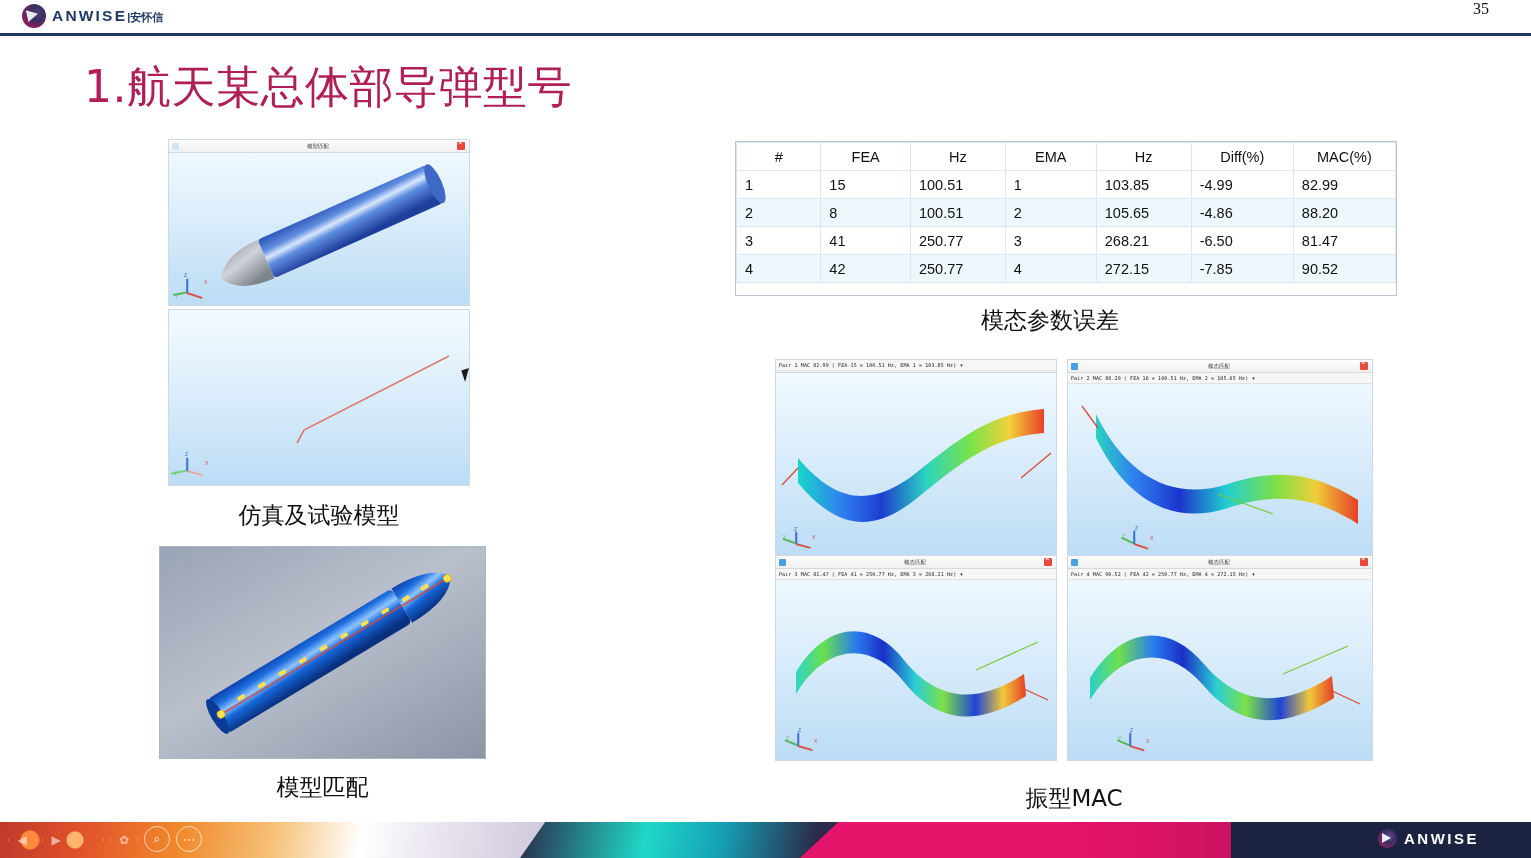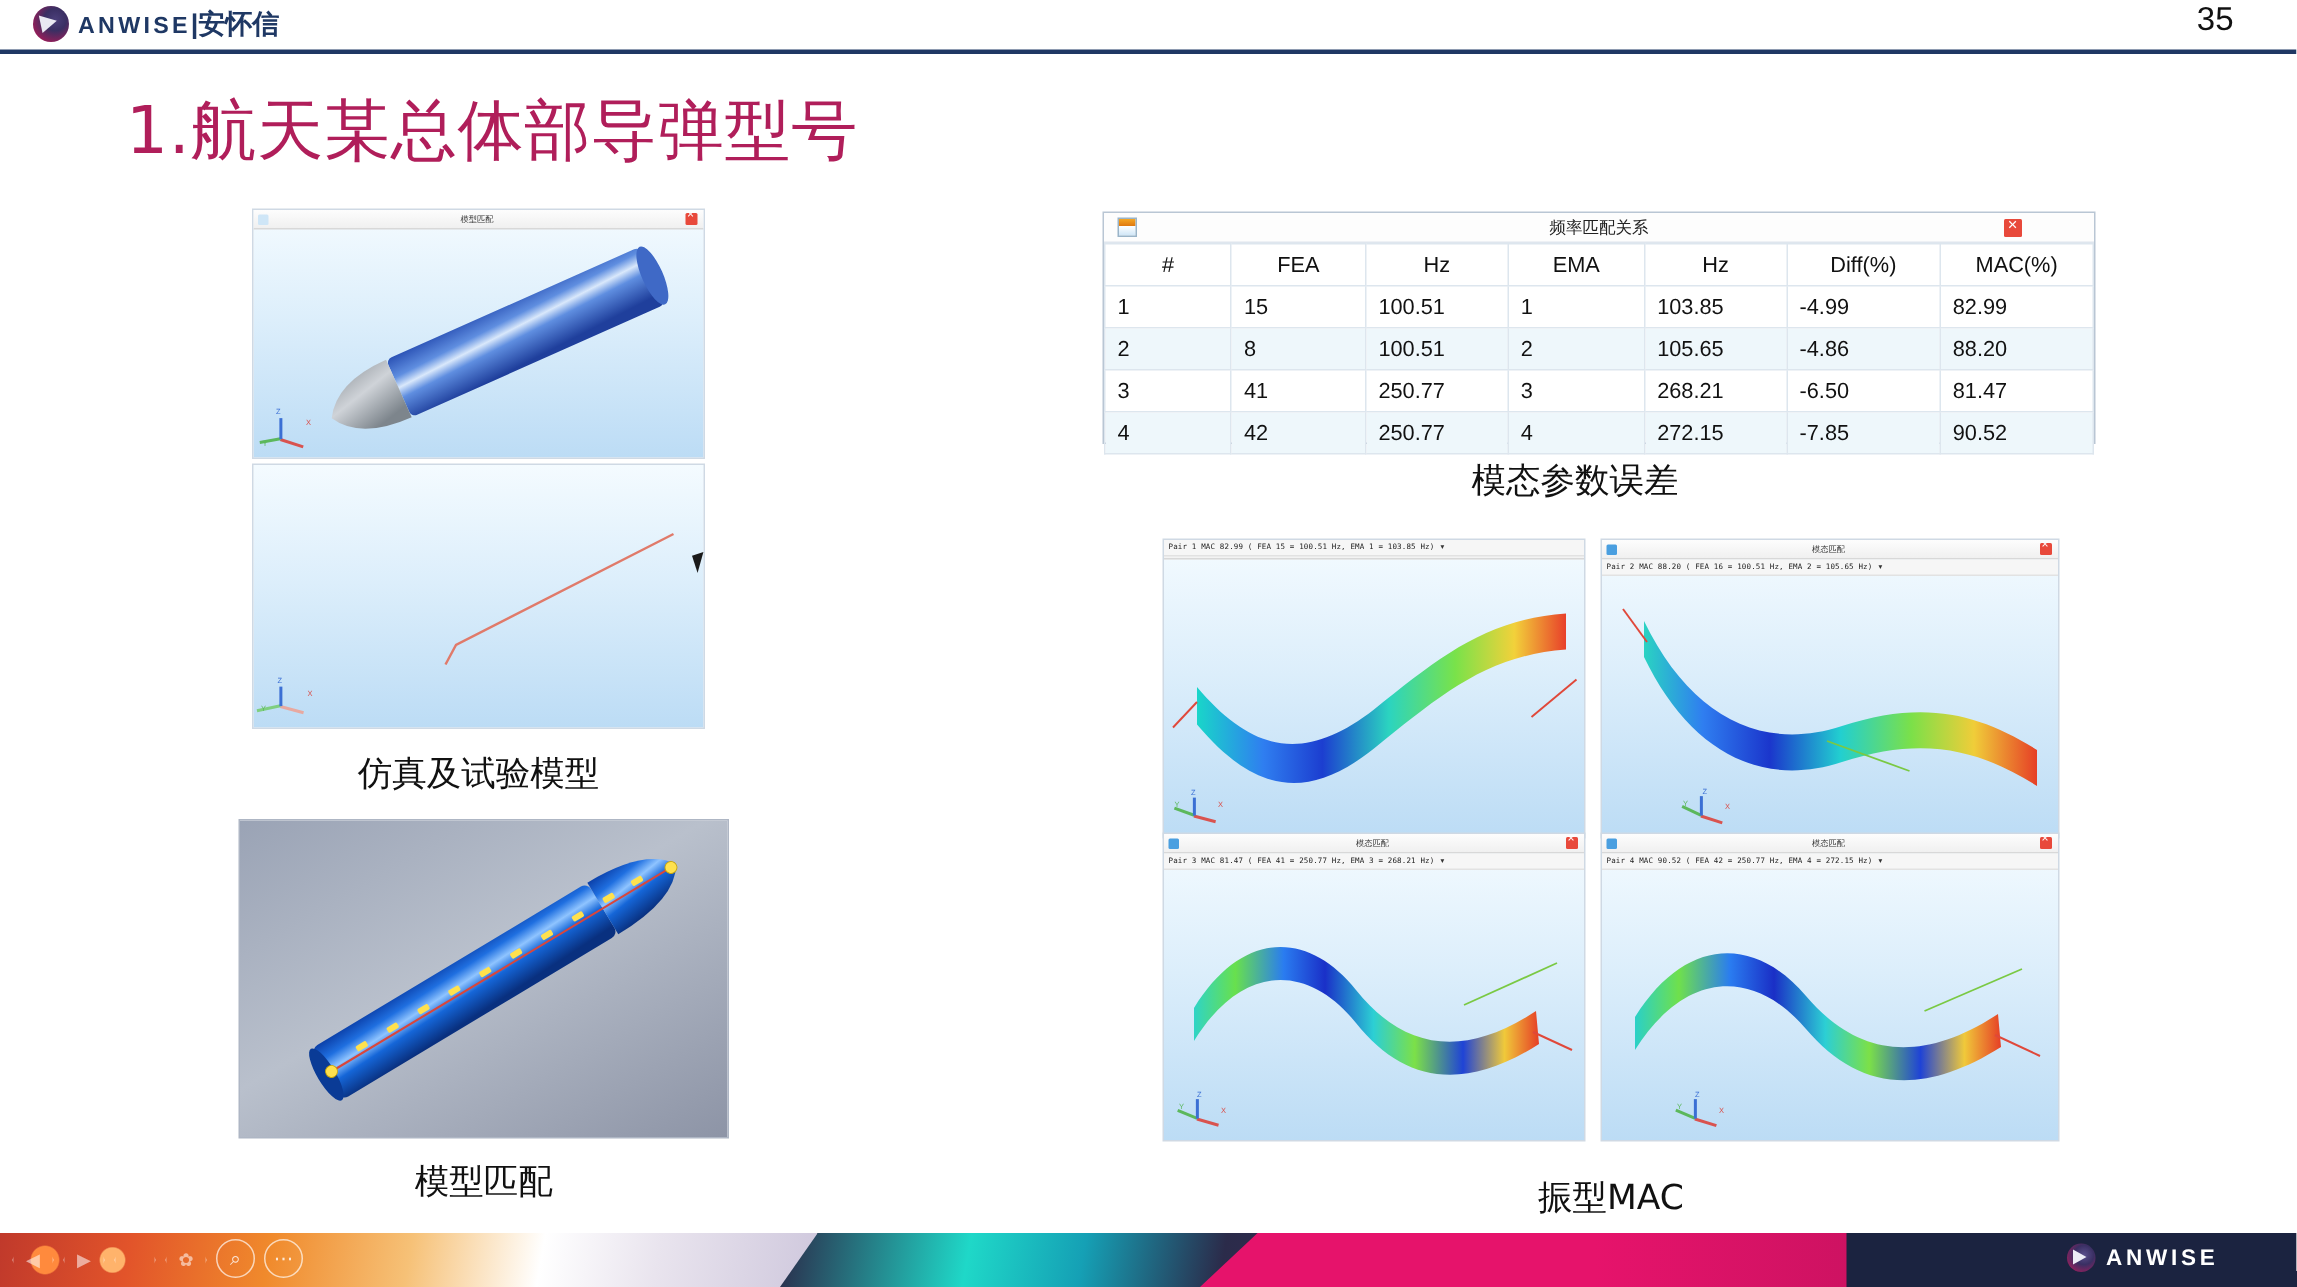--- a/index.html
+++ b/index.html
@@ -33,24 +33,24 @@
     width: 0; height: 0;
     border-left: 11px solid #e9e9f2;
     border-top: 6px solid transparent;
     border-bottom: 6px solid transparent;
     transform: rotate(-12deg);
   }
   .logo-text {
     font-size: 15.5px; font-weight: bold; letter-spacing: 2.2px;
     color: #1f3864;
   }
-  .logo-text .cn { letter-spacing: 0px; font-size: 18px; }
+  .logo-text .cn { letter-spacing: 0px; font-size: 11px; }
   .page-number {
     position: absolute; right: 42px; top: 0px;
-    font-size: 22px; color: #111; font-weight: normal;
+    font-size: 16px; color: #111; font-weight: normal; font-family: Liberation Serif, serif;
   }
 
   
   .slide-title {
     position: absolute; left: 84px; top: 58px;
     font-size: 44px; font-weight: normal; color: #b01e5a;
     letter-spacing: 0.5px;
     font-family: "DejaVu Sans", "Liberation Sans", sans-serif;
   }
 
@@ -320,25 +320,20 @@
         <rect x="234" y="100" width="8" height="4" rx="1"></rect>
         <rect x="258" y="100" width="8" height="4" rx="1"></rect>
         <rect x="280" y="100" width="8" height="4" rx="1"></rect>
       </g>
     </g>
   </svg>
 </div>
 <div class="caption" style="left:159px; top:772px; width:327px;">模型匹配</div>
 
 <div class="table-window">
-  <div class="tw-titlebar">
-    <div class="tw-icon"></div>
-    <div class="tw-title">频率匹配关系</div>
-    <div class="tw-close"></div>
-  </div>
   <table class="freq">
     <colgroup>
       <col style="width:12.8%">
         <col style="width:13.6%">
         <col style="width:14.4%">
         <col style="width:13.8%">
       <col style="width:14.4%">
         <col style="width:15.5%">
         <col style="width:15.5%">
     </colgroup>

